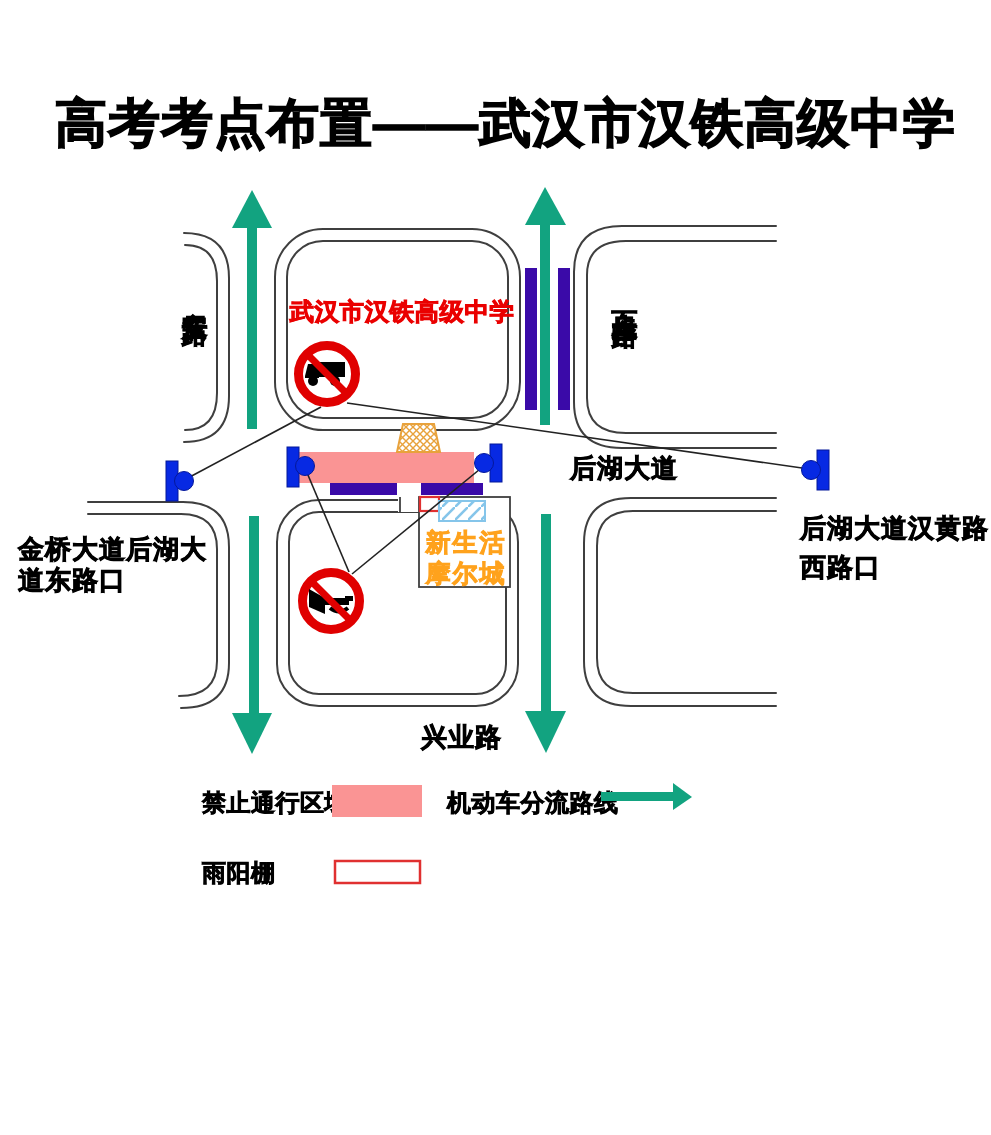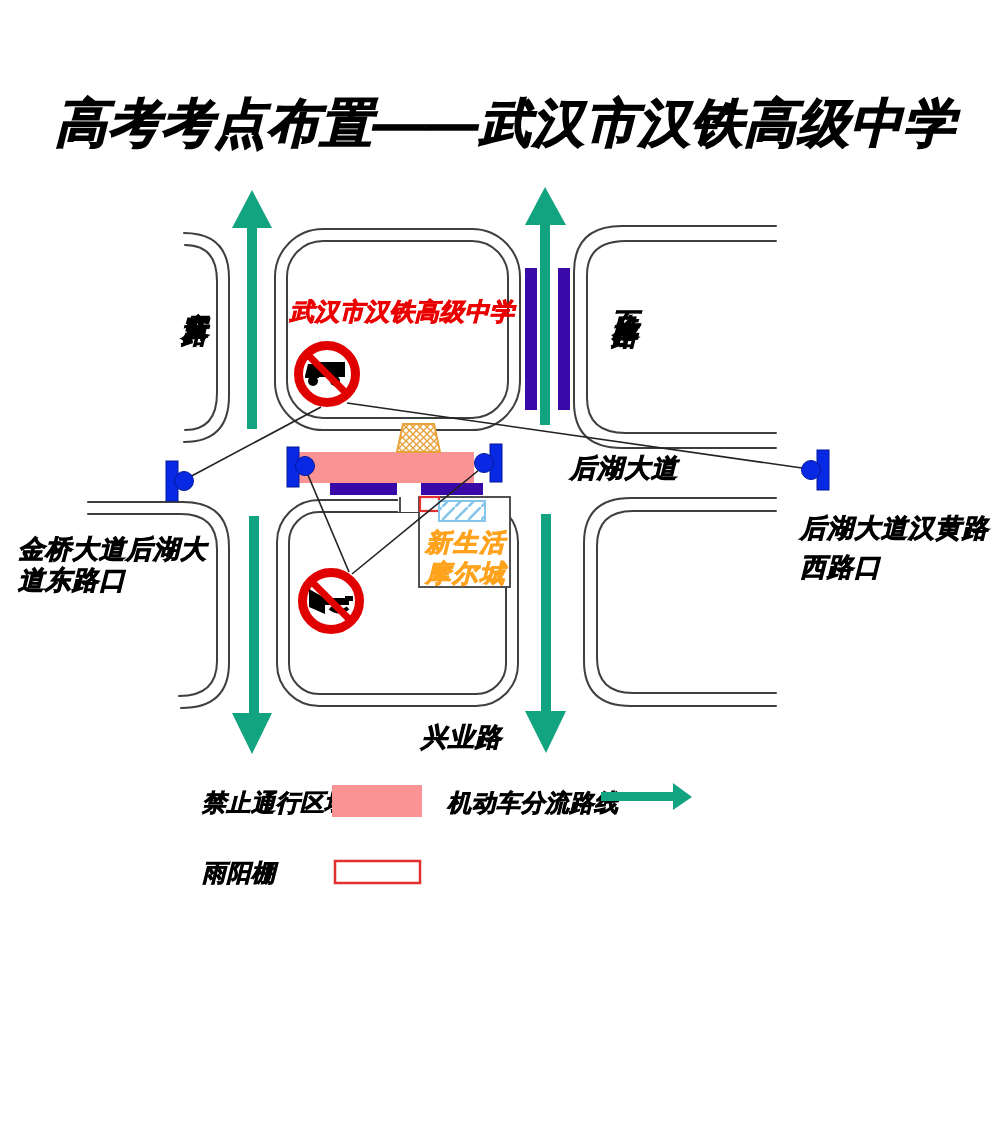--- a/index.html
+++ b/index.html
@@ -1,17 +1,17 @@
 <!DOCTYPE html>
 <html><head>
 <meta charset="utf-8">
 <style>
   html,body{margin:0;padding:0;background:#ffffff;}
   .page{position:relative;width:991px;height:908px;background:#fff;overflow:hidden;
-        font-family:"Liberation Sans","DejaVu Sans",sans-serif;font-style:italic;}
+        font-family:"Liberation Sans","DejaVu Sans",sans-serif;}
   svg{position:absolute;left:0;top:0;}
   text{font-family:"Liberation Sans","DejaVu Sans",sans-serif;font-weight:bold;}
   .t-title{font-size:52px;font-weight:900;fill:#000;stroke:#000;stroke-width:1.4px;letter-spacing:1px;}
   .t-road{font-size:26px;fill:#000;stroke:#000;stroke-width:0.9px;letter-spacing:1px;}
   .t-road-v{font-size:26px;fill:#000;stroke:#000;stroke-width:0.9px;
             writing-mode:vertical-rl;text-orientation:upright;letter-spacing:4px;}
   .t-school{font-size:24.5px;fill:#EA0000;stroke:#EA0000;stroke-width:0.9px;letter-spacing:0.5px;}
   .t-mall{font-size:25px;fill:#FFA21C;stroke:#FFA21C;stroke-width:0.9px;letter-spacing:2px;}
   .t-legend{font-size:24px;fill:#000;stroke:#000;stroke-width:0.8px;letter-spacing:0.5px;}
   .t-legend-sm{font-size:22.5px;fill:#000;stroke:#000;stroke-width:0.8px;letter-spacing:0.5px;}

